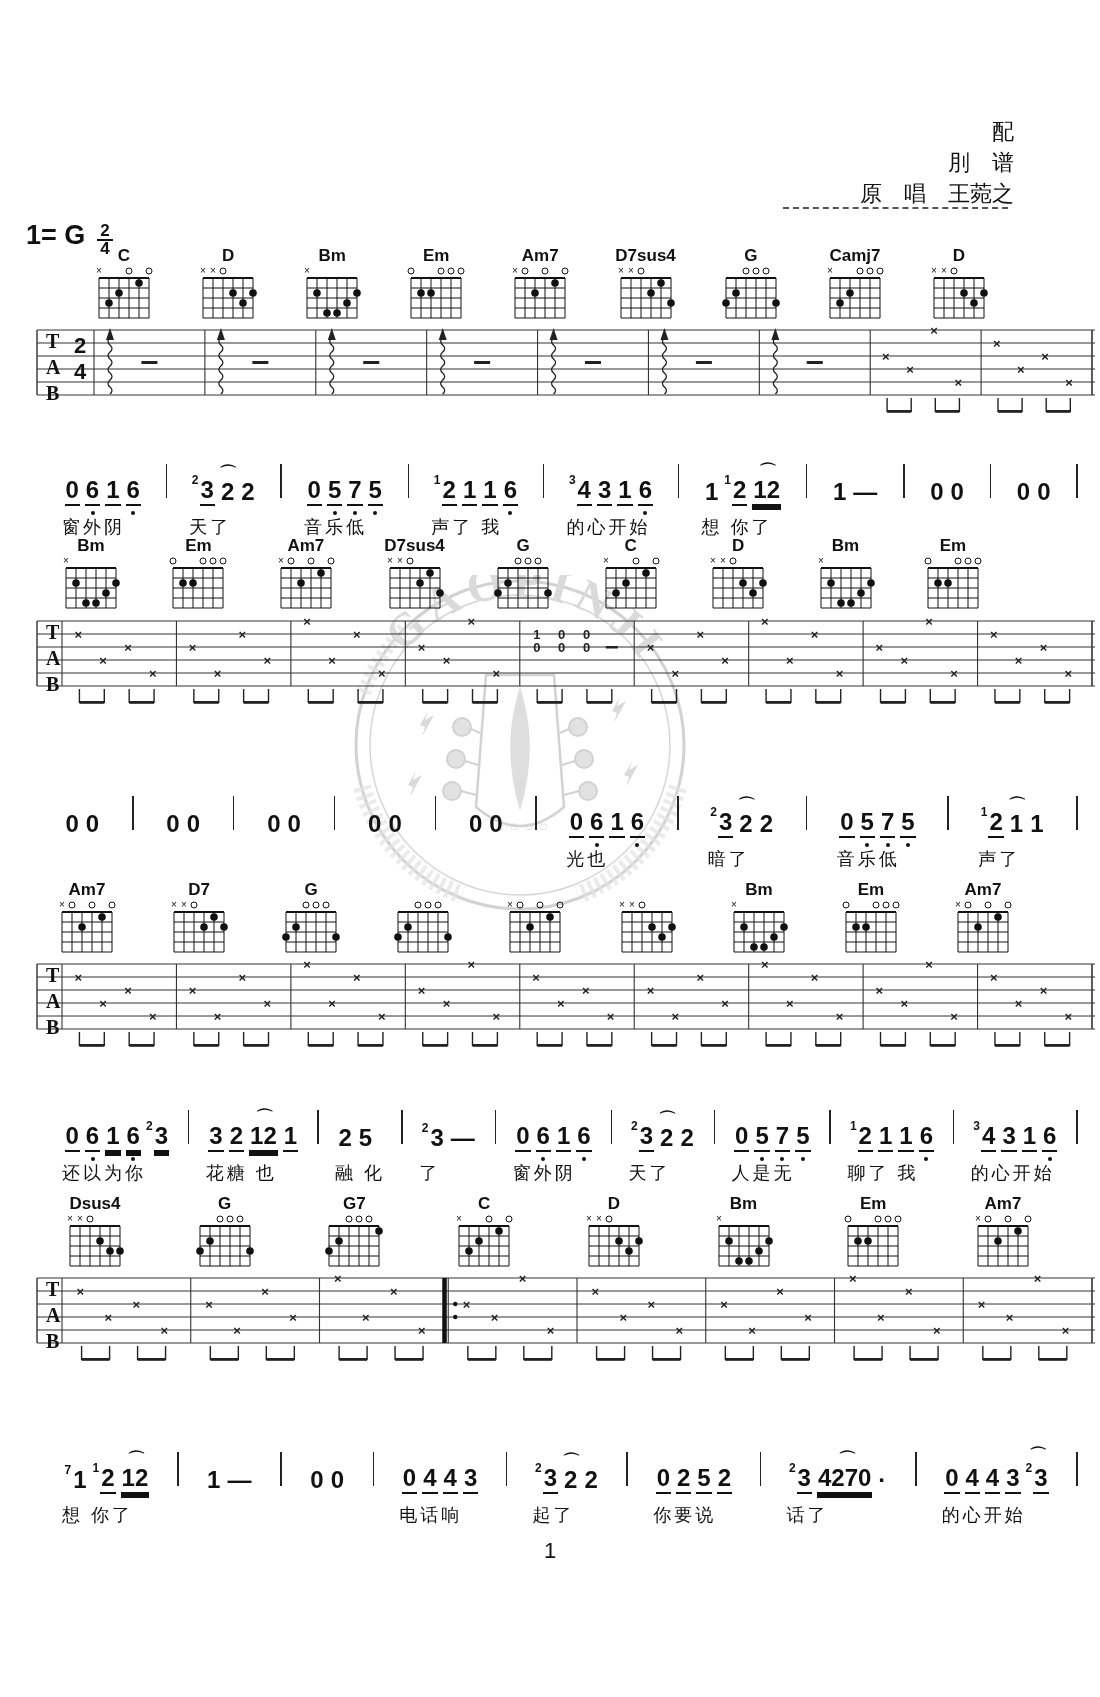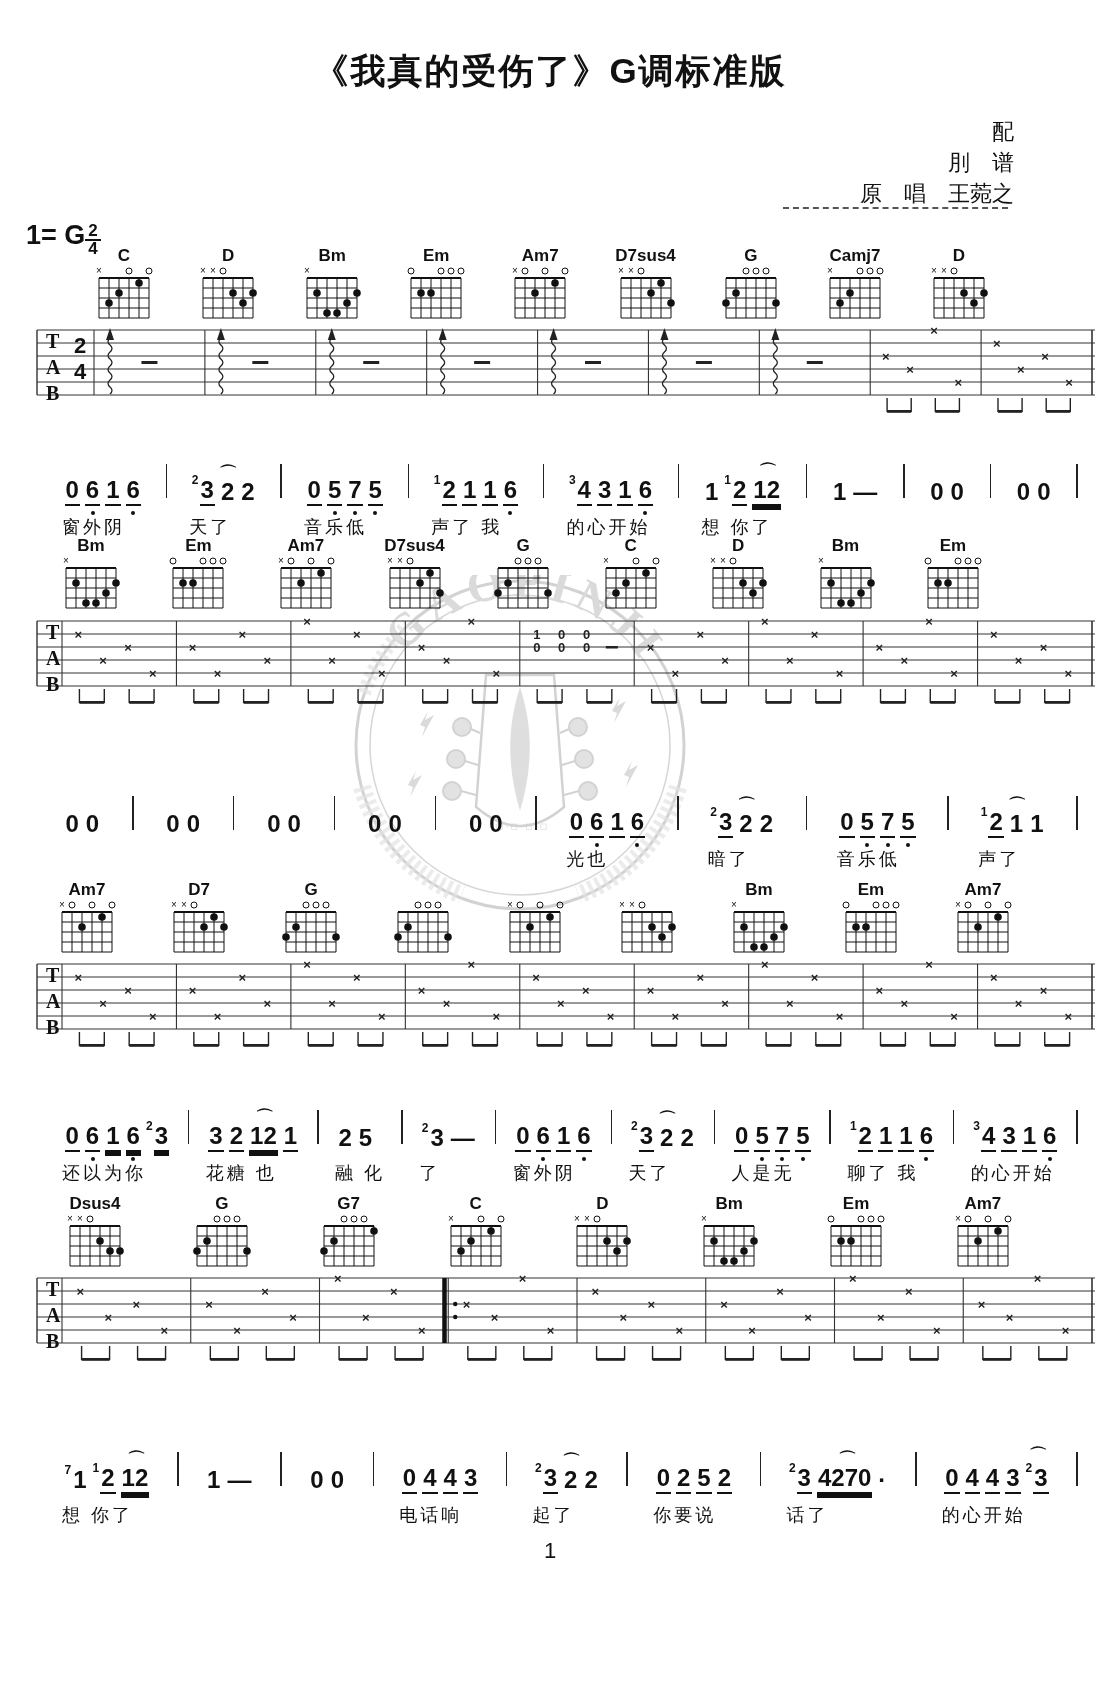--- a/index.html
+++ b/index.html
@@ -2,28 +2,28 @@
 <html><head>
 <meta charset="utf-8">
 <style>
   html,body{margin:0;padding:0;background:#888;}
   .page{position:relative;width:1100px;height:1697px;background:#fff;margin:0 auto;
         font-family:"Liberation Sans",sans-serif;color:#111;overflow:hidden;}
   .title{position:absolute;top:48px;left:0;right:0;text-align:center;
          font-size:35px;font-weight:bold;letter-spacing:2px;}
   .credits{position:absolute;top:116px;right:86px;text-align:right;font-size:22px;line-height:31px;}
   .dotline{position:absolute;top:207px;right:92px;width:225px;border-top:2px dashed #555;}
-  .keyline{position:absolute;top:220px;left:26px;font-size:27px;font-weight:bold;display:flex;align-items:flex-start;}
+  .keyline{position:absolute;top:220px;left:26px;font-size:27px;font-weight:bold;display:flex;gap:12px;align-items:flex-start;}
   .frac{display:inline-flex;flex-direction:column;font-size:17px;line-height:16px;text-align:center;transform:translateY(3px);}
   .frac .ftop{border-bottom:2px solid #111;padding:0 3px;}
   .chordrow{position:absolute;left:0;right:0;display:flex;justify-content:space-between;align-items:flex-end;z-index:2;}
   .cr1{top:246px;padding-left:95px;padding-right:112px;}
   .cr2{top:536px;padding-left:62px;padding-right:118px;}
   .cr3{top:880px;padding-left:58px;padding-right:88px;}
-  .cr4{top:1194px;padding-left:66px;padding-right:88px;}
+  .cr4{top:1194px;padding-left:66px;padding-right:68px;}
   .chord{display:flex;flex-direction:column;align-items:center;}
   .cname{font-size:17px;font-weight:bold;height:19px;white-space:nowrap;}
   .tabwrap{position:absolute;left:36px;width:1060px;height:100px;z-index:2;}
   .tw1{top:322px}.tw2{top:613px}.tw3{top:956px}.tw4{top:1270px}
   .vline{position:absolute;left:62px;right:18px;display:flex;justify-content:space-between;align-items:flex-start;z-index:2;}
   .vl1{top:446px}.vl2{top:778px}.vl3{top:1092px}.vl4{top:1434px}
   .vmeasure{display:flex;flex-direction:column;align-items:flex-start;}
   .vnotes{display:flex;align-items:flex-end;min-height:44px;padding-top:16px;}
   .note{position:relative;margin:0 2.5px;font-weight:bold;font-size:24px;line-height:1;white-space:nowrap;}
   .body{display:inline-block;padding:0 1px 2px;}
@@ -69,21 +69,20 @@
       <polygon points="92,-34 100,-48 97,-39 106,-44 94,-22 97,-32"></polygon>
       <polygon points="-112,40 -104,26 -107,35 -98,30 -110,52 -107,42"></polygon>
       <polygon points="104,30 112,16 109,25 118,20 106,42 109,32"></polygon>
     </g>
     <path d="M -158 42 A 163 163 0 0 0 -58 150" fill="none" stroke="#d0d0d0" stroke-width="18" stroke-dasharray="4 4" opacity=".7"></path>
     <path d="M 158 42 A 163 163 0 0 1 58 150" fill="none" stroke="#d0d0d0" stroke-width="18" stroke-dasharray="4 4" opacity=".7"></path>
     <path d="M -156 -52 A 163 163 0 0 1 -112 -120" fill="none" stroke="#d0d0d0" stroke-width="14" stroke-dasharray="4 4" opacity=".7"></path>
     <text x="0" y="84" text-anchor="middle" font-size="9" fill="#b5b5b5" letter-spacing="2">◦◻◦◻◦◻◦◻</text>
   </svg>
 
-  <div class="title">《我真的受伤了》G调标准版</div>
 
   <div class="credits">
     <div>配</div>
     <div>刖　谱</div>
     <div>原　唱　王菀之</div>
   </div>
   <div class="dotline"></div>
 
   <div class="keyline">
     <span>1= G</span>

